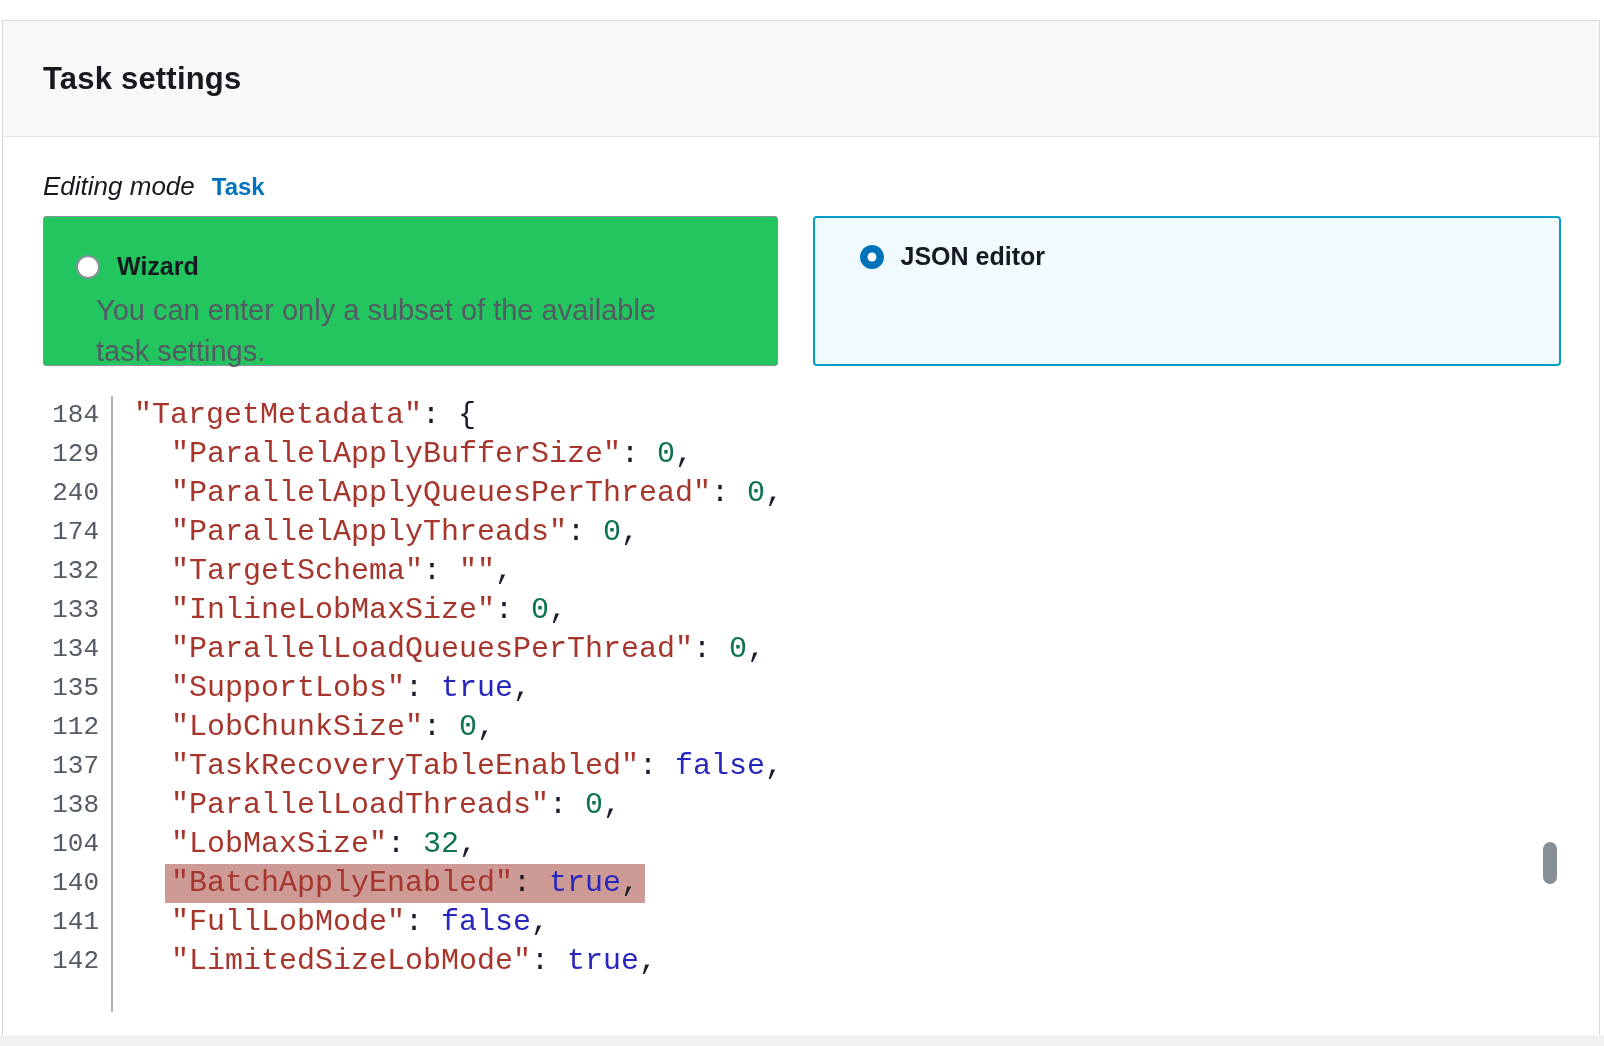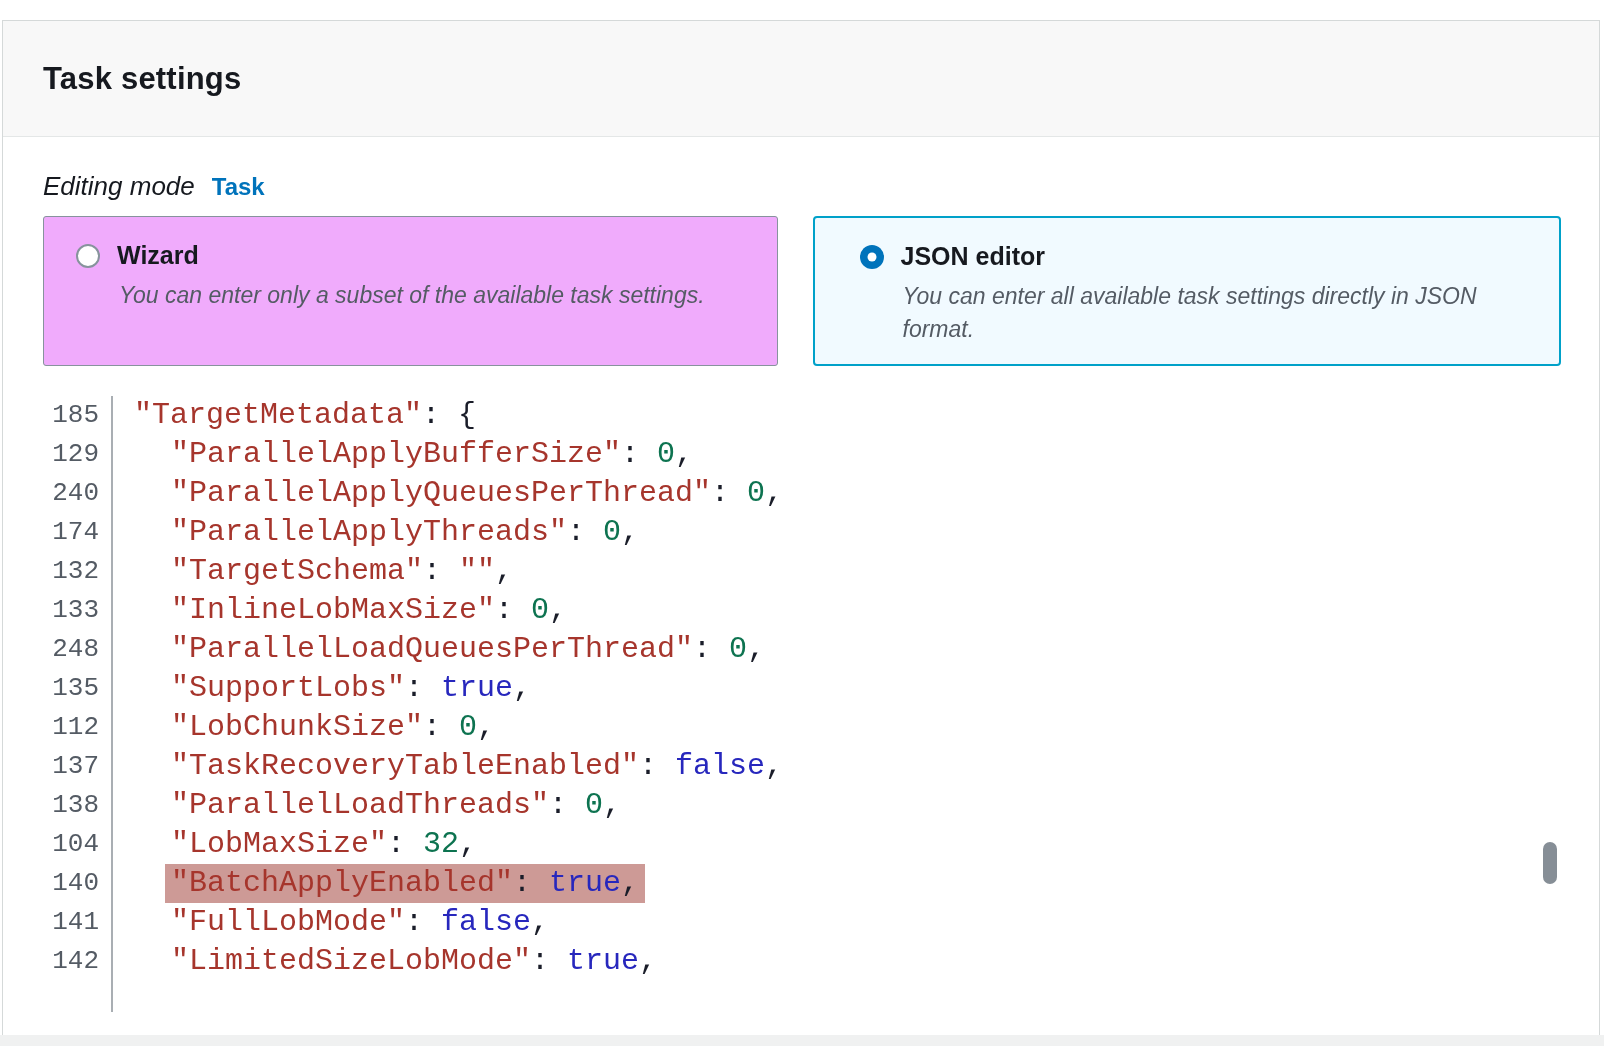--- a/index.html
+++ b/index.html
@@ -19,41 +19,41 @@
   }
   .card-header h1 { font-size:31px; font-weight:700; color:#16191f; letter-spacing:.2px; }
   .card-body { padding:34px 38px 0 40px; }
 
   .mode-row { display:flex; align-items:baseline; }
   .mode-label { font-size:26px; color:#16191f;font-style:italic; }
   .info-link { font-size:24px; font-weight:700; color:var(--accent,#0073bb); margin-left:17px; text-decoration:none; cursor:pointer; }
 
   .tiles { display:flex; gap:35px; margin-top:14px; }
   .tile {
-    flex:1; height:150px; background:#f0abfc; cursor:pointer;
+    flex:1; height:150px; background:#22c55e; cursor:pointer;
     border:1px solid #87939d; border-radius:3px;
-    padding:24px 26px 0 32px;
+    padding:35px 26px 0 32px;
   }
   .tile.selected {
     background:var(--tile-selected-bg,#f1faff);
     border:2px solid var(--tile-selected-border,#00a1c9);
     border-radius:4px; padding:24px 25px 0 45px;
   }
   .tile-top { display:flex; align-items:center; gap:17px; }
   .radio {
     width:24px; height:24px; border-radius:50%;
     border:2px solid #87939d; background:#fff; flex:none; position:relative;
   }
   .tile.selected .radio { border:none; background:var(--accent,#0073bb); }
   .tile.selected .radio::after {
     content:""; position:absolute; left:50%; top:50%; transform:translate(-50%,-50%);
     width:9px; height:9px; border-radius:50%; background:#fff;
   }
   .tile-title { font-size:25px; font-weight:700; color:#16191f; }
-  .tile-desc { margin:9px 0 0 43px; font-size:23px; line-height:1.42; color:#545b64; max-width:620px;font-style:italic; }
+  .tile-desc { margin:9px 0 0 20px; font-size:29px; line-height:1.42; color:#545b64; max-width:620px; }
 
   .editor {
     position:relative; margin-top:30px; height:616px;
     display:flex; font-family:"Liberation Mono", monospace;
   }
   .gutter { width:70px; border-right:2px solid #a9aeb3; }
   .gutter .num {
     height:39px; line-height:39px; text-align:right; padding-right:12px;
     font-size:26px; color:#545b64;
   }
@@ -95,33 +95,32 @@
             <span class="tile-title">Wizard</span>
           </div>
           <p class="tile-desc">You can enter only a subset of the available task settings.</p>
         </div>
 
         <div class="tile selected">
           <div class="tile-top">
             <span class="radio"></span>
             <span class="tile-title">JSON editor</span>
           </div>
-          <p class="tile-desc">You can enter all available task settings directly in JSON format.</p>
         </div>
       </div>
 
       <div class="editor">
         <div class="gutter" id="gutter">
-            <div class="num">185</div>
+            <div class="num">184</div>
             <div class="num">129</div>
             <div class="num">240</div>
             <div class="num">174</div>
             <div class="num">132</div>
             <div class="num">133</div>
-            <div class="num">248</div>
+            <div class="num">134</div>
             <div class="num">135</div>
             <div class="num">112</div>
             <div class="num">137</div>
             <div class="num">138</div>
             <div class="num">104</div>
             <div class="num">140</div>
             <div class="num">141</div>
             <div class="num">142</div>
           </div>
         <div class="code-col" id="code">

